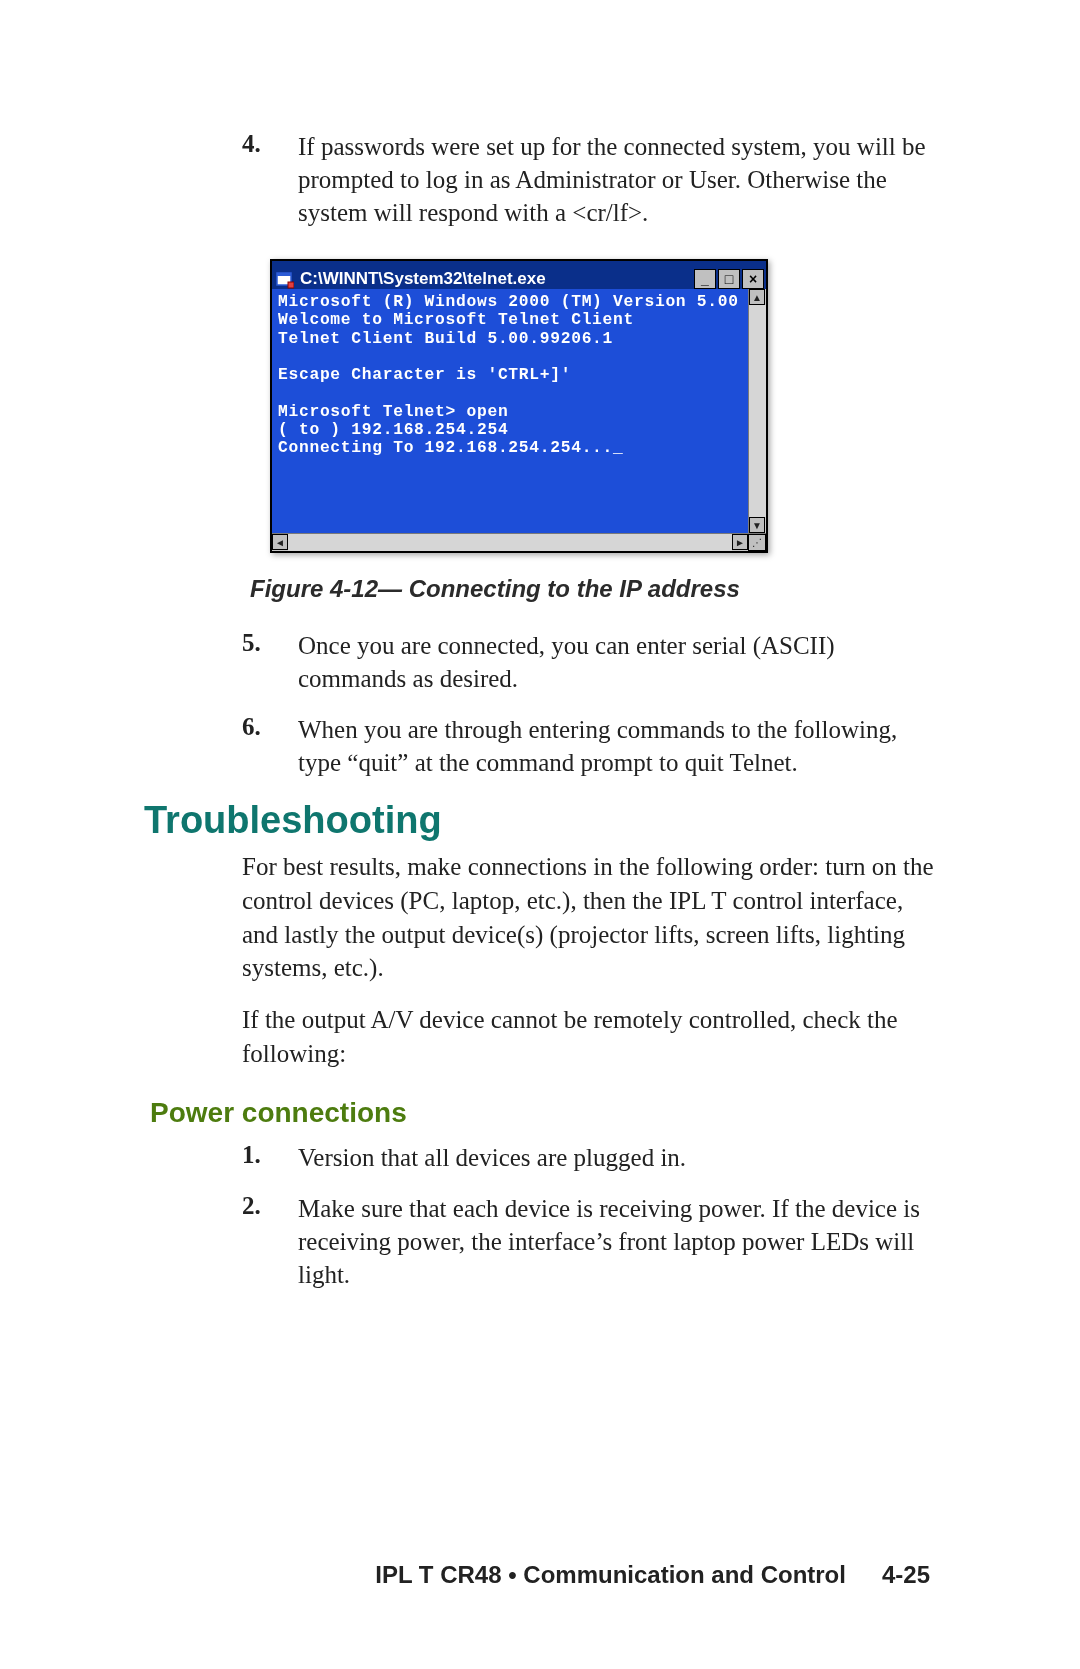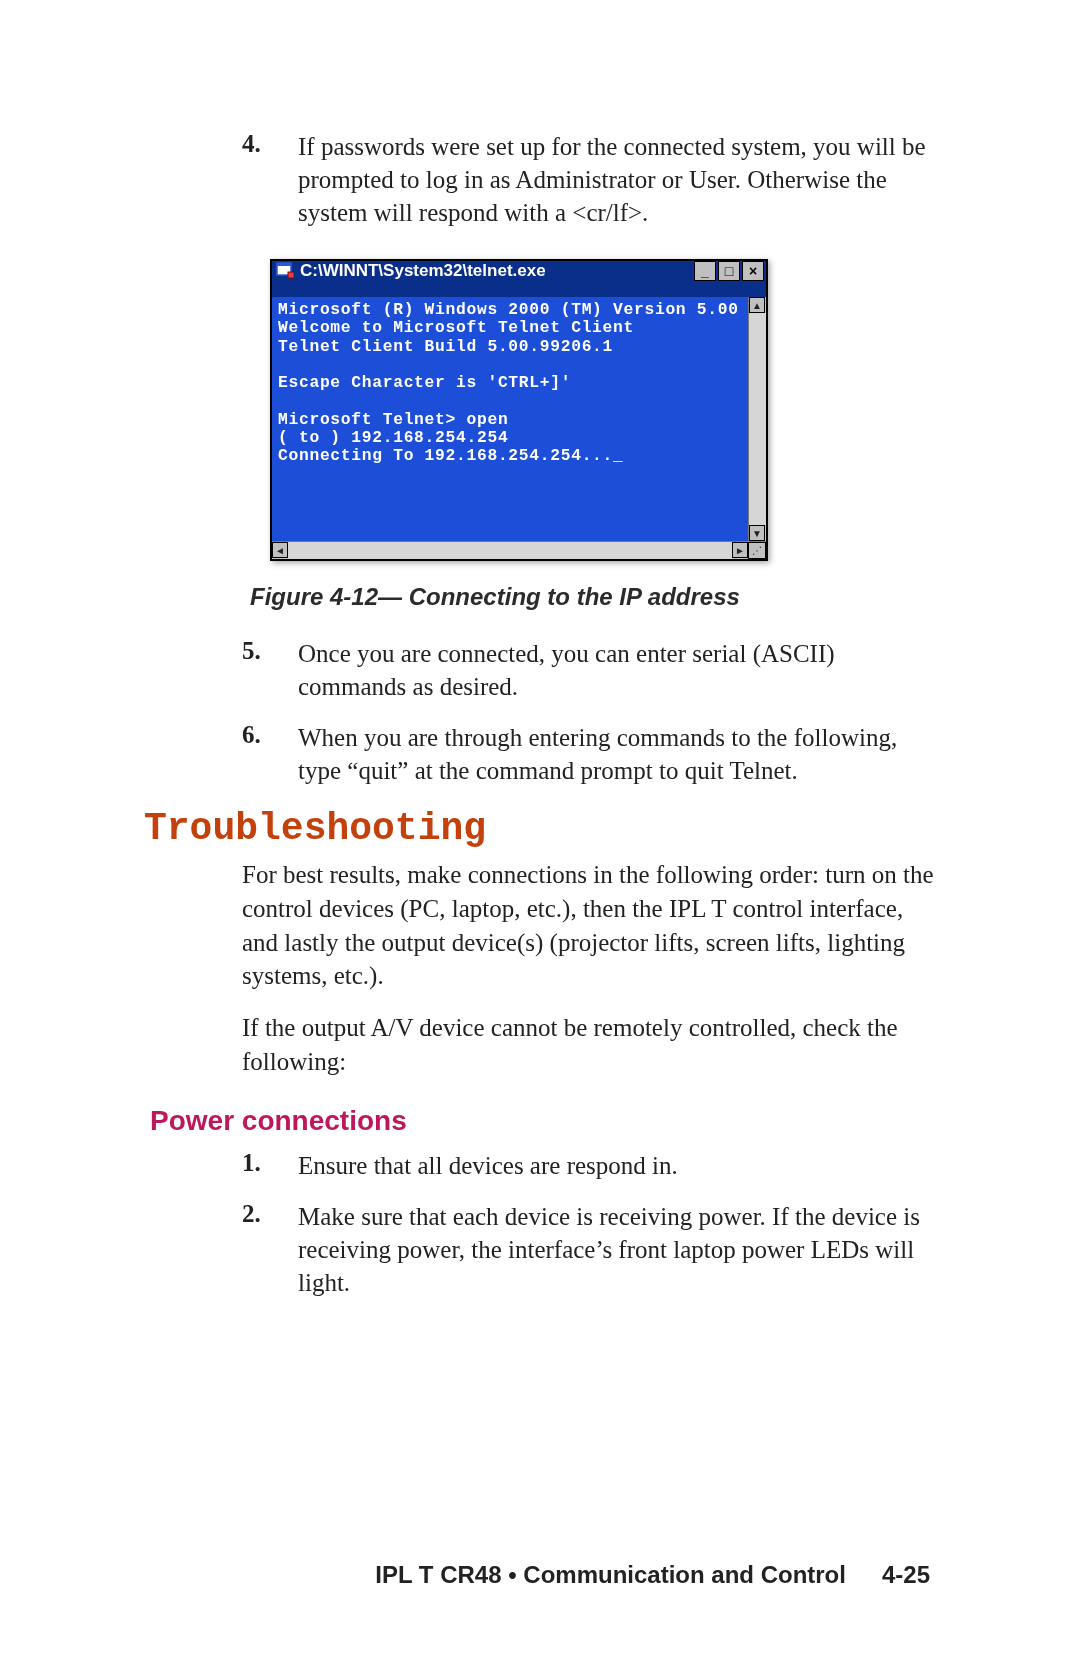--- a/index.html
+++ b/index.html
@@ -6,38 +6,38 @@
   html, body { width: 1080px; height: 1669px; background: #fff; font-family: "Palatino Linotype", "Book Antiqua", Palatino, Georgia, serif; color: #222; }
   .page { position: relative; width: 1080px; height: 1669px; padding: 0; }
   .content { position: absolute; left: 150px; top: 130px; width: 790px; }
   .indent-block { margin-left: 92px; }
   ol.steps { list-style: none; padding: 0; margin: 0; }
   ol.steps > li { display: flex; margin-bottom: 18px; }
   ol.steps > li .num { width: 56px; flex: 0 0 56px; font-weight: 700; font-size: 25px; }
   ol.steps > li .txt { flex: 1; font-size: 25px; line-height: 1.32; }
   .figure-wrap { margin: 30px 0 18px 120px; width: 498px; }
   .telnet-window { border: 2px solid #000; background: #000; box-shadow: 2px 2px 6px rgba(0,0,0,.35); }
-  .titlebar { display: flex; align-items: flex-start; background: linear-gradient(#0a2f8a, #0a2f8a); color: #fff; height: 36px; font-family: Tahoma, Verdana, sans-serif; font-size: 17px; font-weight: 700; padding-left: 4px; }
+  .titlebar { display: flex; align-items: flex-end; background: linear-gradient(#0a2f8a, #0a2f8a); color: #fff; height: 28px; font-family: Tahoma, Verdana, sans-serif; font-size: 17px; font-weight: 700; padding-left: 4px; }
   .titlebar .app-icon { width: 18px; height: 18px; margin-right: 6px; display: inline-block; }
   .titlebar .app-icon svg { display: block; }
   .titlebar .title-text { flex: 1; white-space: nowrap; overflow: hidden; }
   .winbtns { display: flex; gap: 2px; padding-right: 2px; }
   .winbtn { width: 22px; height: 20px; background: #c0c0c0; border: 1px solid #000; display: flex; align-items: center; justify-content: center; font-family: Arial, sans-serif; font-size: 14px; font-weight: 700; color: #000; }
   .term-body { position: relative; background: #1d4ed8; padding: 2px 2px 2px 4px; }
   .term-text { color: #fff; font-family: "Courier New", Courier, monospace; font-size: 16.3px; font-weight: 700; line-height: 1.12; white-space: pre; letter-spacing: .7px; padding: 2px 18px 2px 2px; min-height: 240px; }
   .vscroll { position: absolute; right: 0; top: 0; bottom: 0; width: 18px; background: #c8c8c8; border-left: 1px solid #7a7a7a; display: flex; flex-direction: column; }
   .vscroll .arrow, .hscroll .arrow { background: #c0c0c0; border: 1px solid #000; height: 16px; width: 16px; display:flex; align-items:center; justify-content:center; font-size: 10px; }
   .vscroll .track { flex:1; background:#d6d6d6; }
   .hscroll { display:flex; height:18px; background:#c8c8c8; border-top:1px solid #7a7a7a; }
   .hscroll .track { flex:1; background:#d6d6d6; }
   .hscroll .grip { width:18px; background:#c0c0c0; border:1px solid #000; display:flex; align-items:center; justify-content:center; font-size:10px; }
   .figure-caption { font-style: italic; font-weight: 700; font-size: 24px; margin: 22px 0 26px 100px; font-family: "Trebuchet MS", "Segoe UI", Tahoma, sans-serif; color:#2b2b2b; }
-  h1.section { font-family: Liberation Mono, monospace; font-weight: 800; font-size: 38px; margin: 20px 0 8px -6px; color:#c2410c; }
+  h1.section { font-family: Liberation Sans, sans-serif; font-weight: 800; font-size: 38px; margin: 20px 0 8px -6px; color:#0f766e; }
   .para { font-size: 25px; line-height: 1.35; margin-bottom: 18px; }
-  h2.subsection { font-family: "Trebuchet MS", "Segoe UI", Tahoma, sans-serif; font-weight: 800; font-size: 28px; margin: 26px 0 12px 0; color:#be185d; }
+  h2.subsection { font-family: "Trebuchet MS", "Segoe UI", Tahoma, sans-serif; font-weight: 800; font-size: 28px; margin: 26px 0 12px 0; color:#4d7c0f; }
   .footer { position: absolute; left: 0; right: 0; bottom: 80px; display:flex; justify-content:flex-end; padding-right: 150px; font-family: "Trebuchet MS", "Segoe UI", Tahoma, sans-serif; align-items: flex-end; }
   .footer-text { font-weight: 700; font-size: 24px; }
   .footer-page { font-weight: 800; font-size: 24px; margin-left: 36px; margin-top: 8px; }
 </style>
 </head>
 <body>
 
 <div class="page">
   <div class="content">
 
@@ -110,21 +110,21 @@
     <h1 class="section">Troubleshooting</h1>
     <div class="indent-block">
       <p class="para">For best results, make connections in the following order: turn on the control devices (PC, laptop, etc.), then the IPL T control interface, and lastly the output device(s) (projector lifts, screen lifts, lighting systems, etc.).</p>
       <p class="para">If the output A/V device cannot be remotely controlled, check the following:</p>
 
       <h2 class="subsection" style="margin-left:-92px; padding-left:0;">Power connections</h2>
 
       <ol class="steps">
         <li>
           <span class="num">1.</span>
-          <span class="txt">Ensure that all devices are respond in.</span>
+          <span class="txt">Version that all devices are plugged in.</span>
         </li>
         <li>
           <span class="num">2.</span>
           <span class="txt">Make sure that each device is receiving power.  If the device is receiving power, the interface’s front laptop power LEDs will light.</span>
         </li>
       </ol>
     </div>
 
   </div>
 

